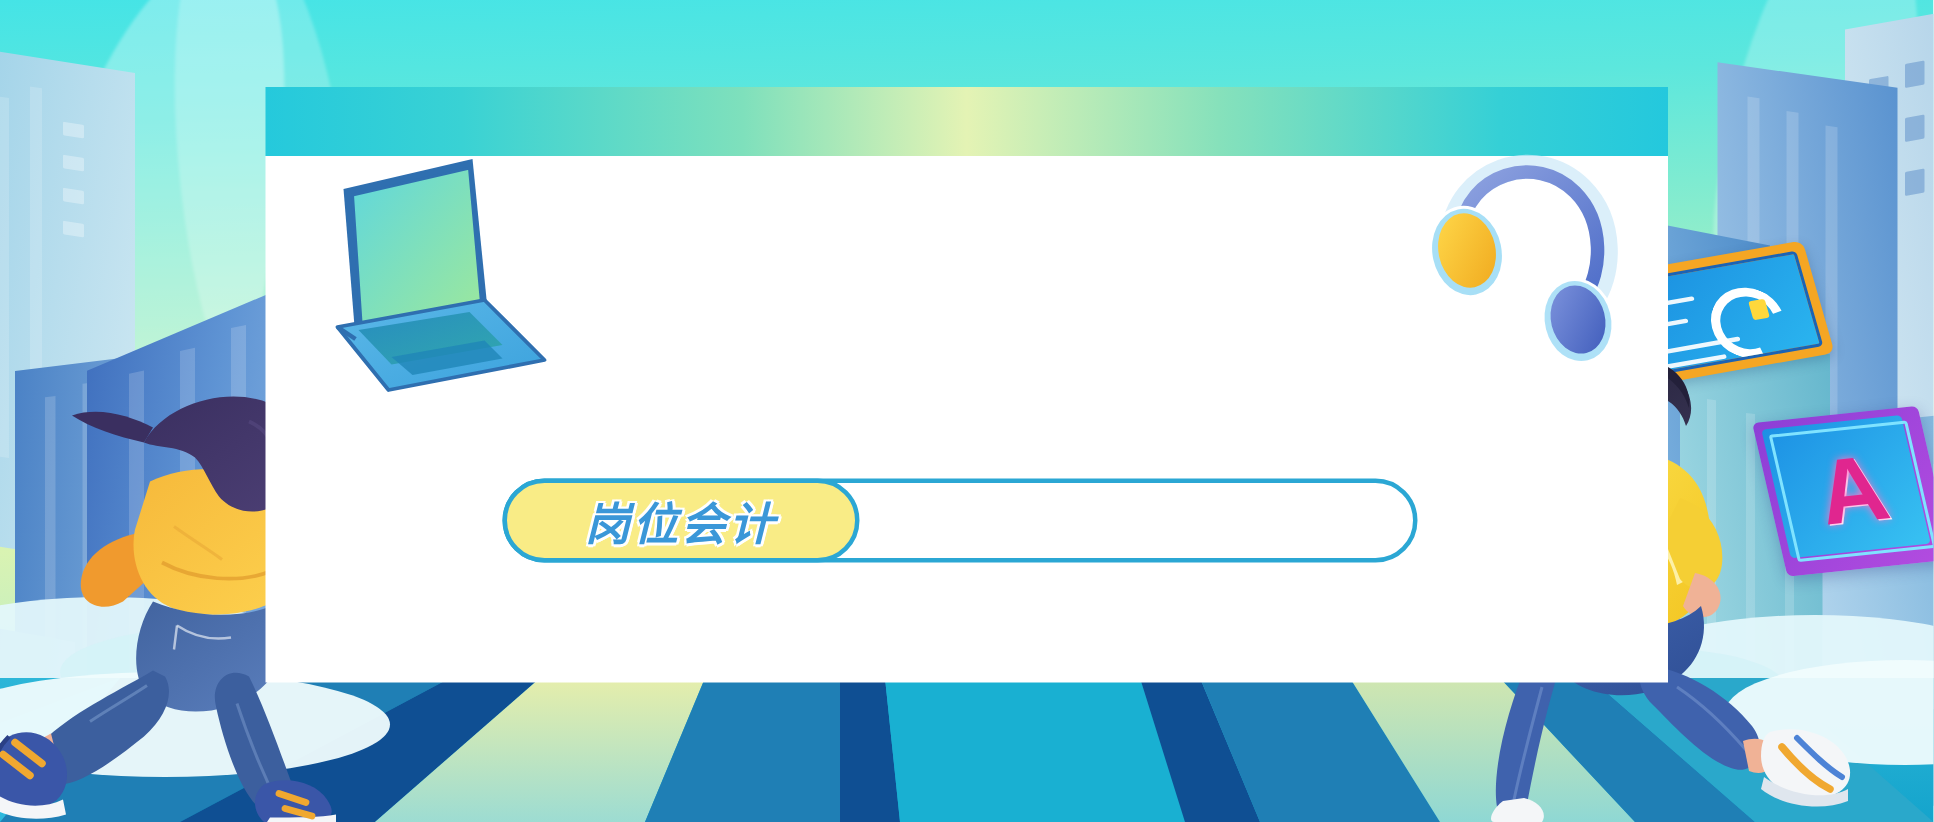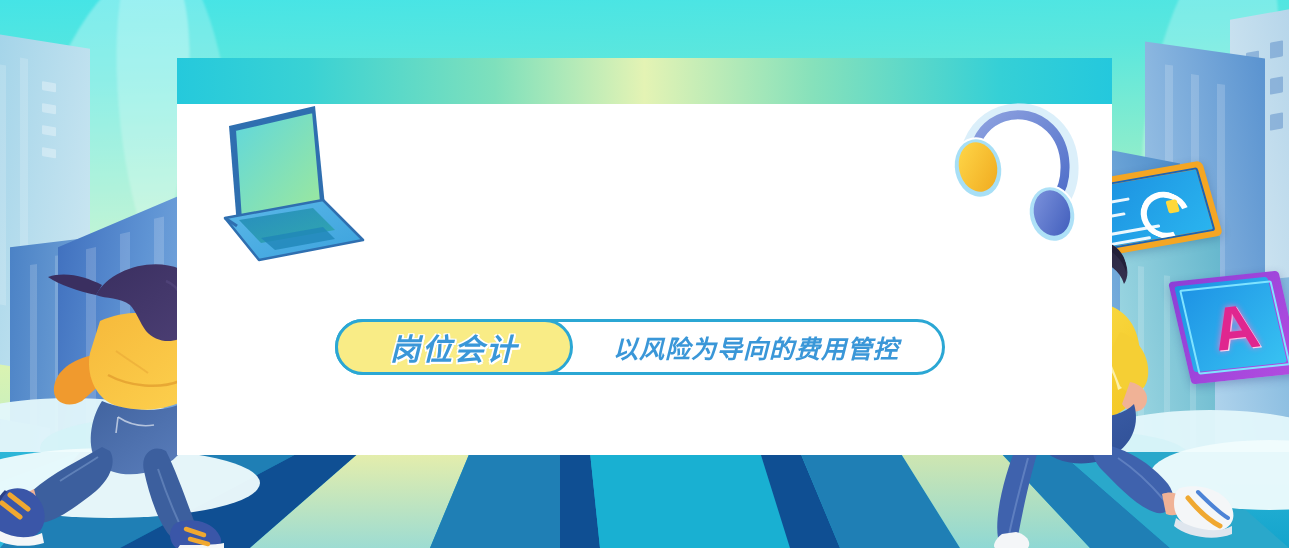--- a/index.html
+++ b/index.html
@@ -520,19 +520,18 @@
     <ellipse cx="30" cy="76" rx="23" ry="29" transform="rotate(-12 30 76)" fill="#5ec4ef" opacity=".55"></ellipse>
     <ellipse cx="30" cy="75" rx="19" ry="25" transform="rotate(-12 30 75)" fill="url(#hYell)"></ellipse>
 
     <ellipse cx="104" cy="122" rx="24" ry="29" transform="rotate(-14 104 122)" fill="#ffffff"></ellipse>
     <ellipse cx="104" cy="122" rx="22" ry="27" transform="rotate(-14 104 122)" fill="#5ec4ef" opacity=".5"></ellipse>
     <ellipse cx="104" cy="121" rx="18" ry="23" transform="rotate(-14 104 121)" fill="url(#hBlue)"></ellipse>
   </svg>
 
 
   <div id="pill">
-    <div id="pill-text">以风险为导向的费用管控</div>
     <div id="pill-tag">
       <span>岗位会计</span>
     </div>
   </div>
 
 </div>
 
 </body></html>

